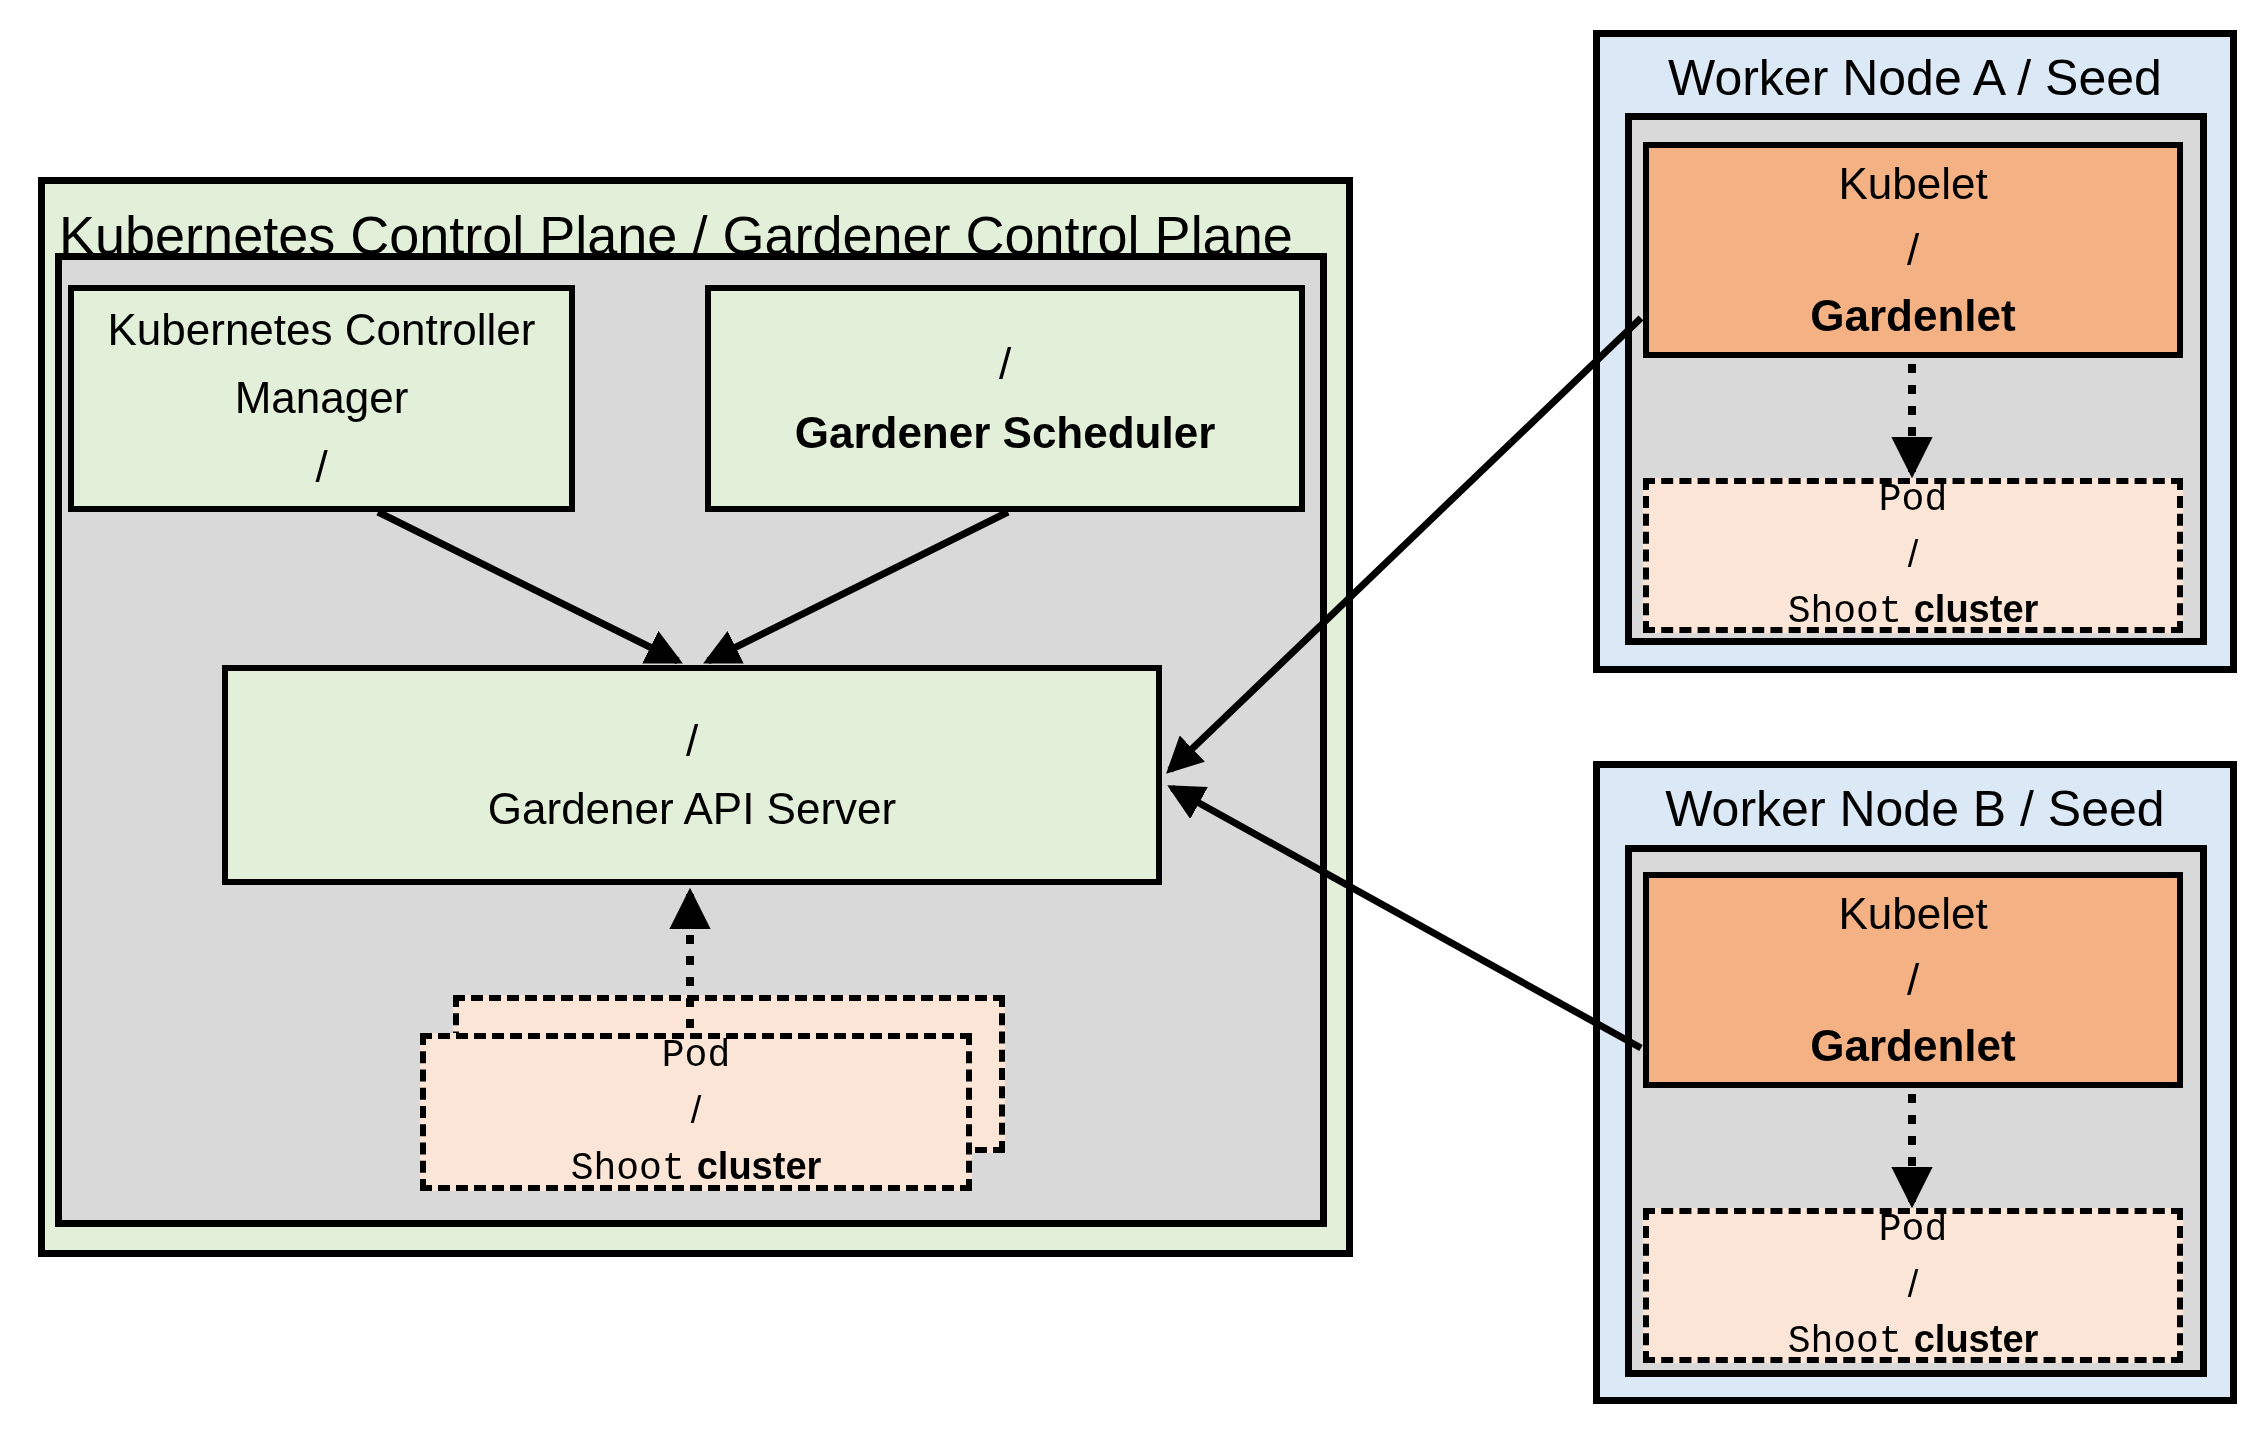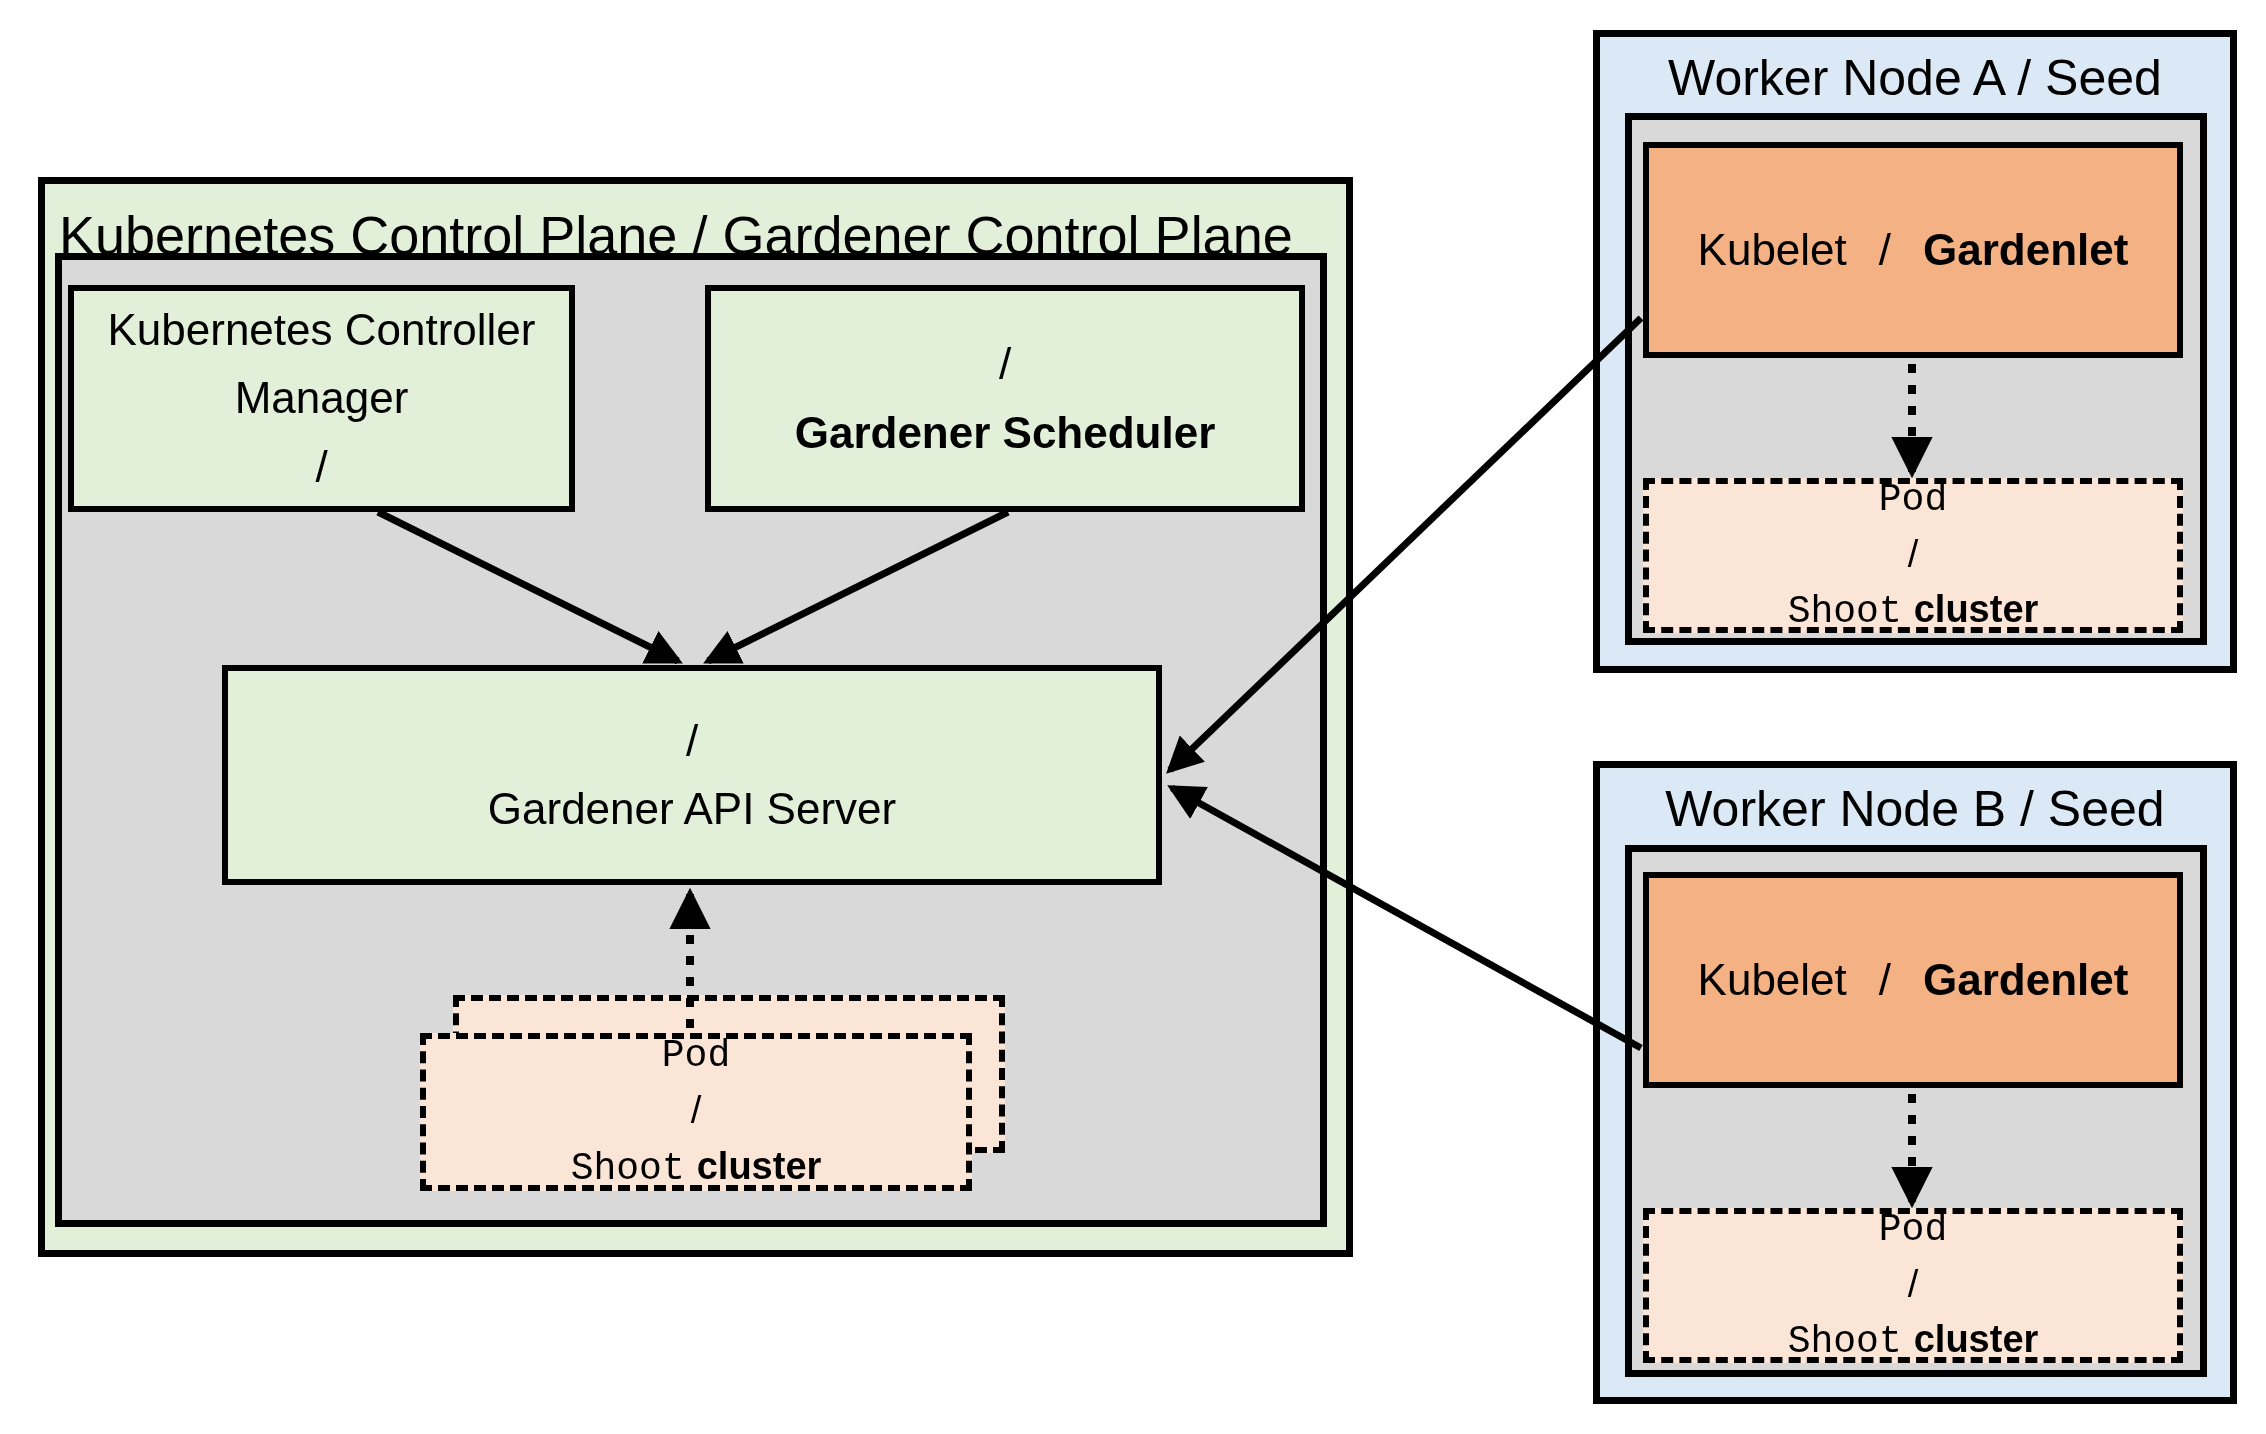--- a/index.html
+++ b/index.html
@@ -9,22 +9,22 @@
     overflow:hidden;background:#ffffff;
   }
   .box{position:absolute;box-sizing:border-box;}
   .outer-green{background:var(--green);border:7px solid var(--line);}
   .outer-blue{background:var(--blue);border:7px solid var(--line);}
   .gray{background:var(--gray);border:7px solid var(--line);}
   .comp{background:var(--green);border:6px solid var(--line);
         display:flex;flex-direction:column;justify-content:center;align-items:center;
         text-align:center;font-size:44px;line-height:1.55;}
   .kubelet{background:var(--orange);border:6px solid var(--line);
-        display:flex;flex-direction:row;justify-content:center;align-items:center;
-        text-align:center;font-size:44px;line-height:1.5;gap:32px;}
+        display:flex;flex-direction:column;justify-content:center;align-items:center;
+        text-align:center;font-size:44px;line-height:1.5;}
   .pod{background:var(--peach);border:6px dashed var(--line);
         display:flex;flex-direction:column;justify-content:center;align-items:center;
         text-align:center;font-size:38px;line-height:1.45;}
   .mono{font-family:"Liberation Mono",monospace;}
   .b{font-weight:bold;}
   .cluster-word{font-weight:bold;margin-left:12px;}
   .cp-title{position:absolute;left:14px;top:20px;font-size:54px;}
   .wn-title{position:absolute;left:0;right:0;top:12px;text-align:center;font-size:50px;}
   #arrow-layer{position:absolute;left:0;top:0;width:2266px;height:1434px;pointer-events:none;}
 </style>

